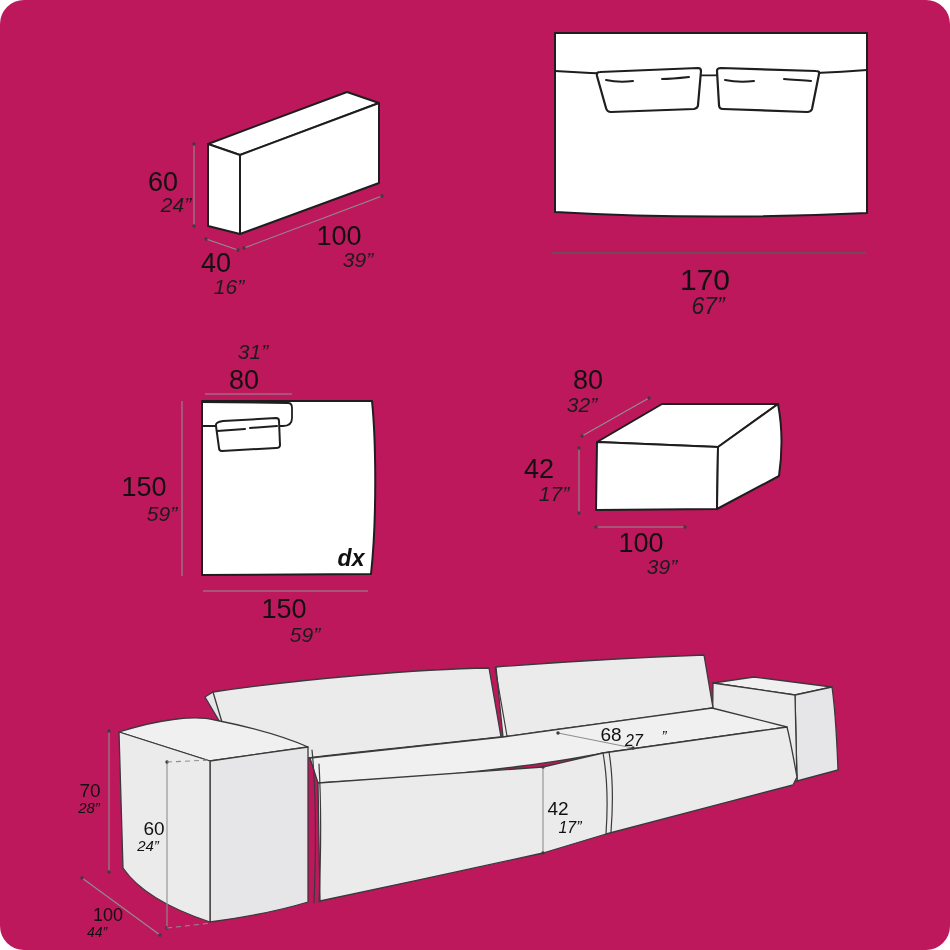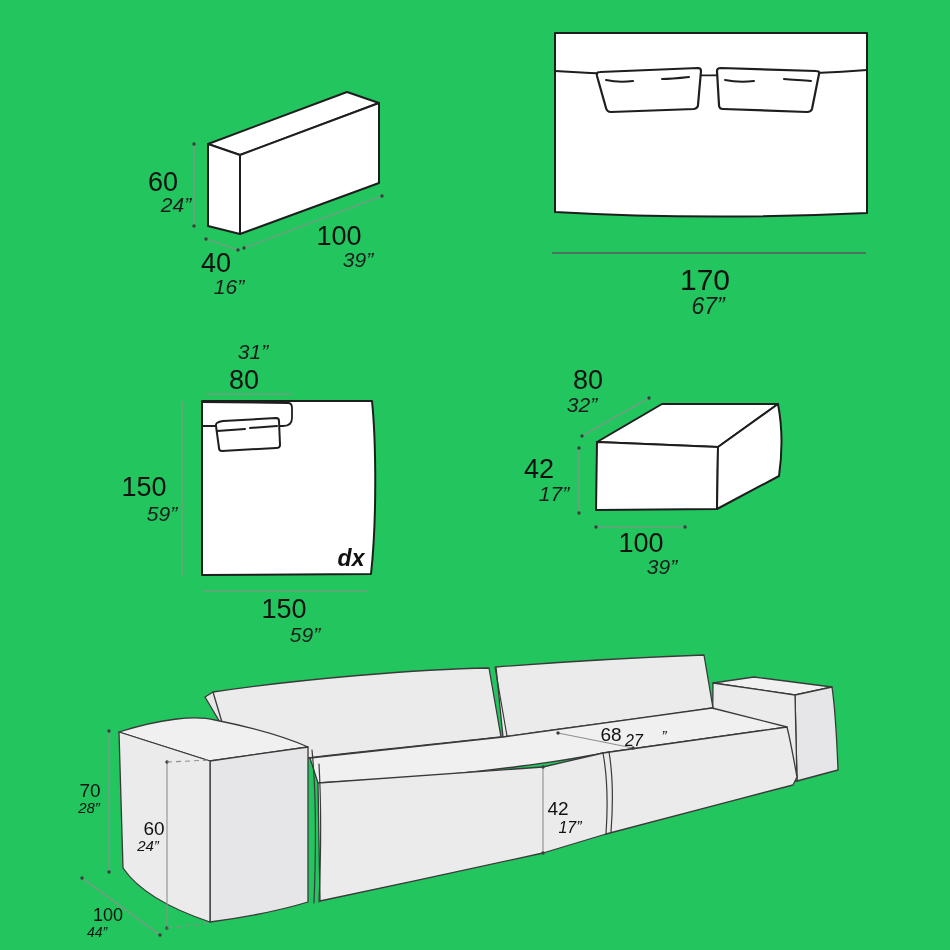--- a/index.html
+++ b/index.html
@@ -1,18 +1,18 @@
 <!DOCTYPE html>
 <html><head>
 <meta charset="utf-8">
 <style>
   html,body { margin:0; padding:0; background:#ffffff; }
   .sheet {
-    position:relative; width:950px; height:950px; background:#22c55e;
-    font-family:"Liberation Sans", sans-serif; overflow:hidden;
+    position:relative; width:950px; height:950px; background:#be185d;
+    font-family:"Liberation Sans", sans-serif; overflow:hidden;border-radius:24px;
   }
   svg { display:block; }
 
   
   .ol       { fill:#ffffff; stroke:#1e1e1e; stroke-width:2;   stroke-linejoin:round; stroke-linecap:round; }
   .ol-thin  { fill:none;    stroke:#1e1e1e; stroke-width:1.8; stroke-linejoin:round; stroke-linecap:round; }
   .cushion  { fill:#ffffff; stroke:#1e1e1e; stroke-width:2.2; stroke-linejoin:round; stroke-linecap:round; }
 
   
   .sf-top   { fill:#f0f0f1; stroke:#3a3a3a; stroke-width:1.3; stroke-linejoin:round; }

